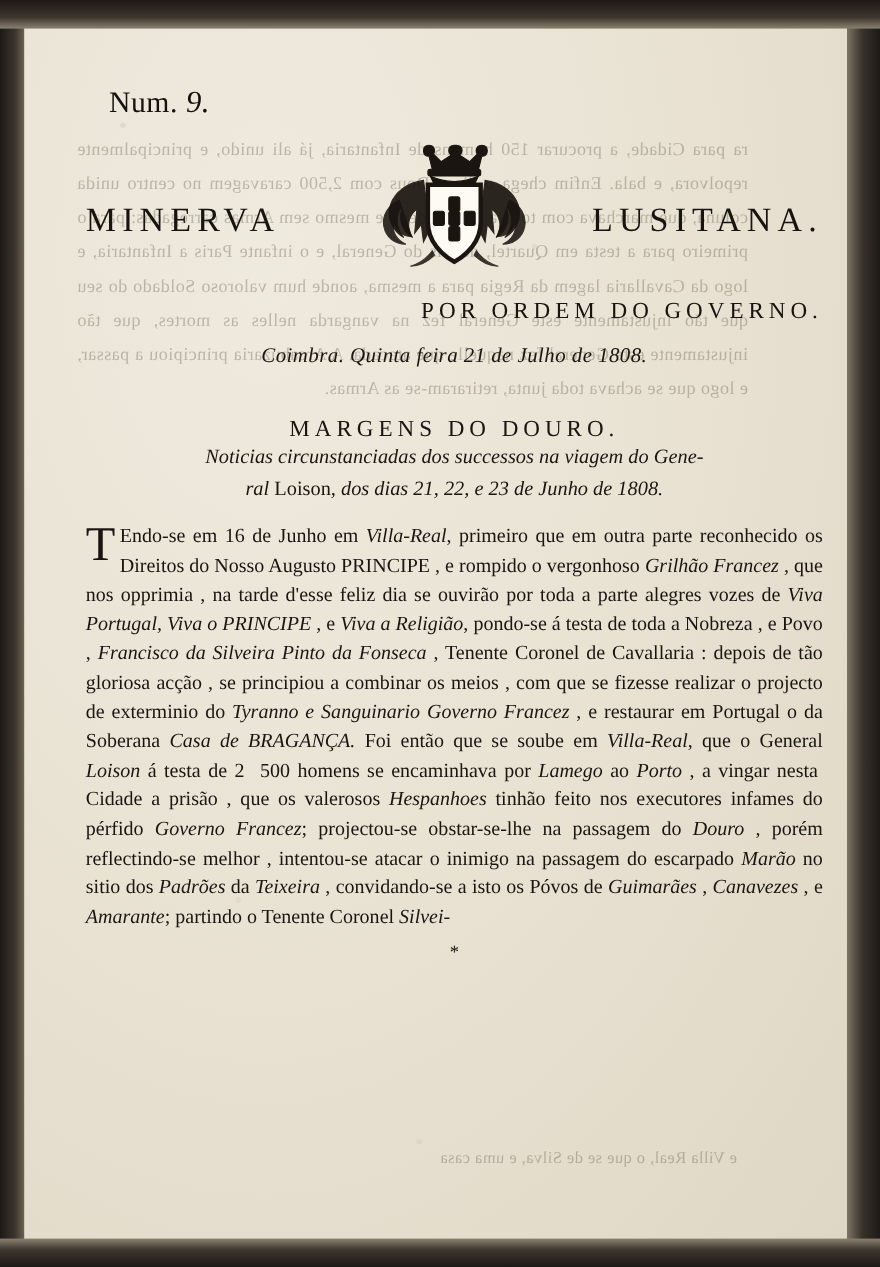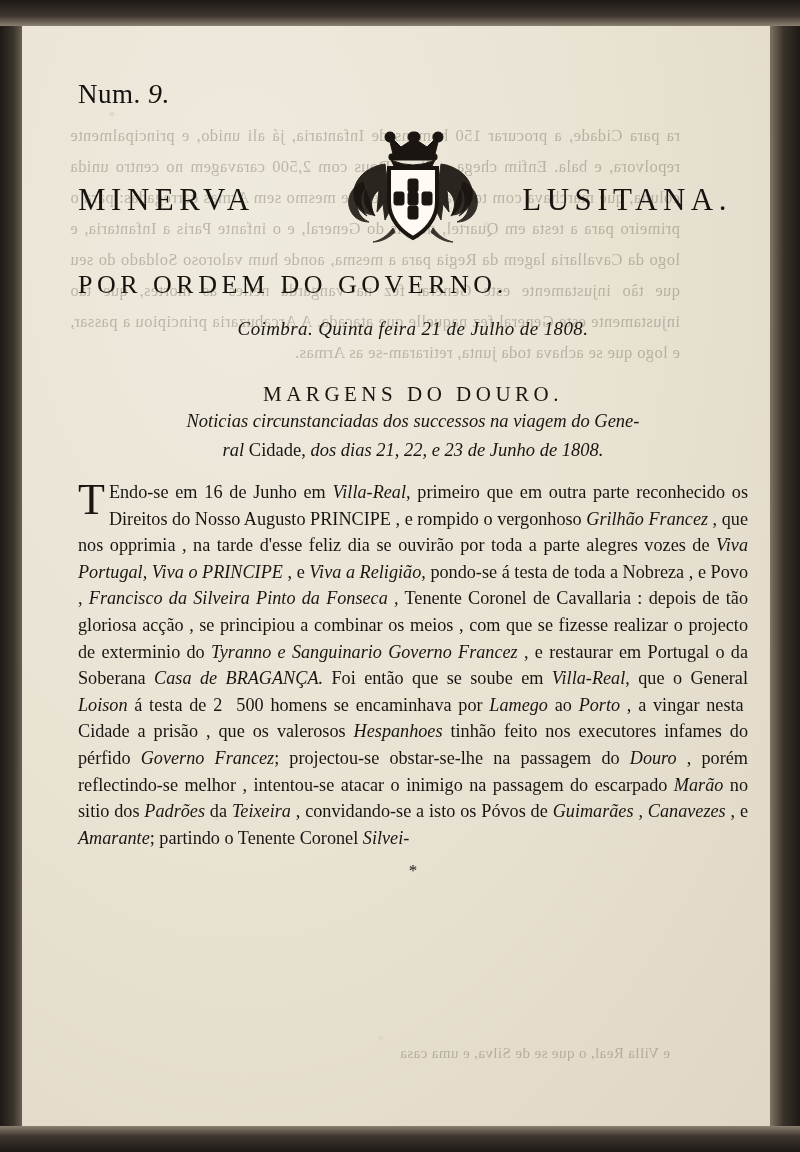--- a/index.html
+++ b/index.html
@@ -82,57 +82,58 @@
     z-index: 10;
     padding: 0 52px 0 78px;
     color: #191511;
   }
 
   .issue-number {
     margin-top: 78px;
     font-size: 27px;
     letter-spacing: .5px;
     color: #15110e;
+    margin-left: 21px;
   }
   .issue-number .num-val {
     font-style: italic;
     font-size: 28px;
   }
 
   .masthead {
     position: relative;
     margin-top: 30px;
     height: 104px;
   }
   .masthead-title {
     position: absolute;
     left: 0;
-    right: 16px;
+    right: 0;
     top: 42px;
     display: flex;
     justify-content: space-between;
     font-size: 31px;
     letter-spacing: 5.5px;
     color: #17130f;
   }
   .masthead-title span { white-space: nowrap; }
   .crest {
     position: absolute;
     left: 50%;
     top: -16px;
     transform: translateX(-50%);
     width: 180px;
     height: 128px;
     z-index: 3;
   }
 
   .subtitle {
     margin-top: 26px;
-    text-align: left;
-    font-size: 26px;
+    text-align: right;
+    font-size: 21px;
     letter-spacing: 4.5px;
     color: #17130f;
   }
 
   .dateline {
     margin-top: 18px;
     text-align: center;
     font-style: italic;
     font-size: 19px;
     letter-spacing: .4px;
@@ -241,21 +242,21 @@
 
     <div class="subtitle">POR ORDEM DO GOVERNO.</div>
 
     <div class="dateline">Coimbra. Quinta feira 21 de Julho de 1808.</div>
 
     <div class="section-head">MARGENS DO DOURO.</div>
 
     <div class="standfirst">
       <div>Noticias circunstanciadas dos successos na viagem do Gene-</div>
       <div>
-        <span>ral </span><span class="rm">Cidade, </span><span>dos dias 21, 22, e 23 de Junho de 1808.</span>
+        <span>ral </span><span class="rm">Loison, </span><span>dos dias 21, 22, e 23 de Junho de 1808.</span>
       </div>
     </div>
 
     <div class="article">
       <span class="dropcap">T</span><span>Endo-se em 16 de Junho em <i>Villa-Real</i>, primeiro que em outra parte reconhecido os Direitos do Nosso Augusto PRINCIPE , e rompido o vergonhoso <i>Grilhão Francez</i> , que nos opprimia , na tarde d'esse feliz dia se ouvirão por toda a parte alegres vozes de <i>Viva Portugal, Viva o PRINCIPE</i> , e <i>Viva a Religião</i>, pondo-se á testa de toda a Nobreza , e Povo , <i>Francisco da Silveira Pinto da Fonseca</i> , Tenente Coronel de Cavallaria : depois de tão gloriosa acção , se principiou a combinar os meios , com que se fizesse realizar o projecto de exterminio do <i>Tyranno e Sanguinario Governo Francez</i> , e restaurar em Portugal o da Soberana <i>Casa de BRAGANÇA.</i> Foi então que se soube em <i>Villa-Real</i>, que o General <i>Loison</i> á testa de 2⃝500 homens se encaminhava por <i>Lamego</i> ao <i>Porto</i> , a vingar nesta Cidade a prisão , que os valerosos <i>Hespanhoes</i> tinhão feito nos executores infames do pérfido <i>Governo Francez</i>; projectou-se obstar-se-lhe na passagem do <i>Douro</i> , porém reflectindo-se melhor , intentou-se atacar o inimigo na passagem do escarpado <i>Marão</i> no sitio dos <i>Padrões</i> da <i>Teixeira</i> , convidando-se a isto os Póvos de <i>Guimarães</i> , <i>Canavezes</i> , e <i>Amarante</i>; partindo o Tenente Coronel <i>Silvei-</i></span>
     </div>
 
     <div class="footmark">*</div>
 
   </div>

